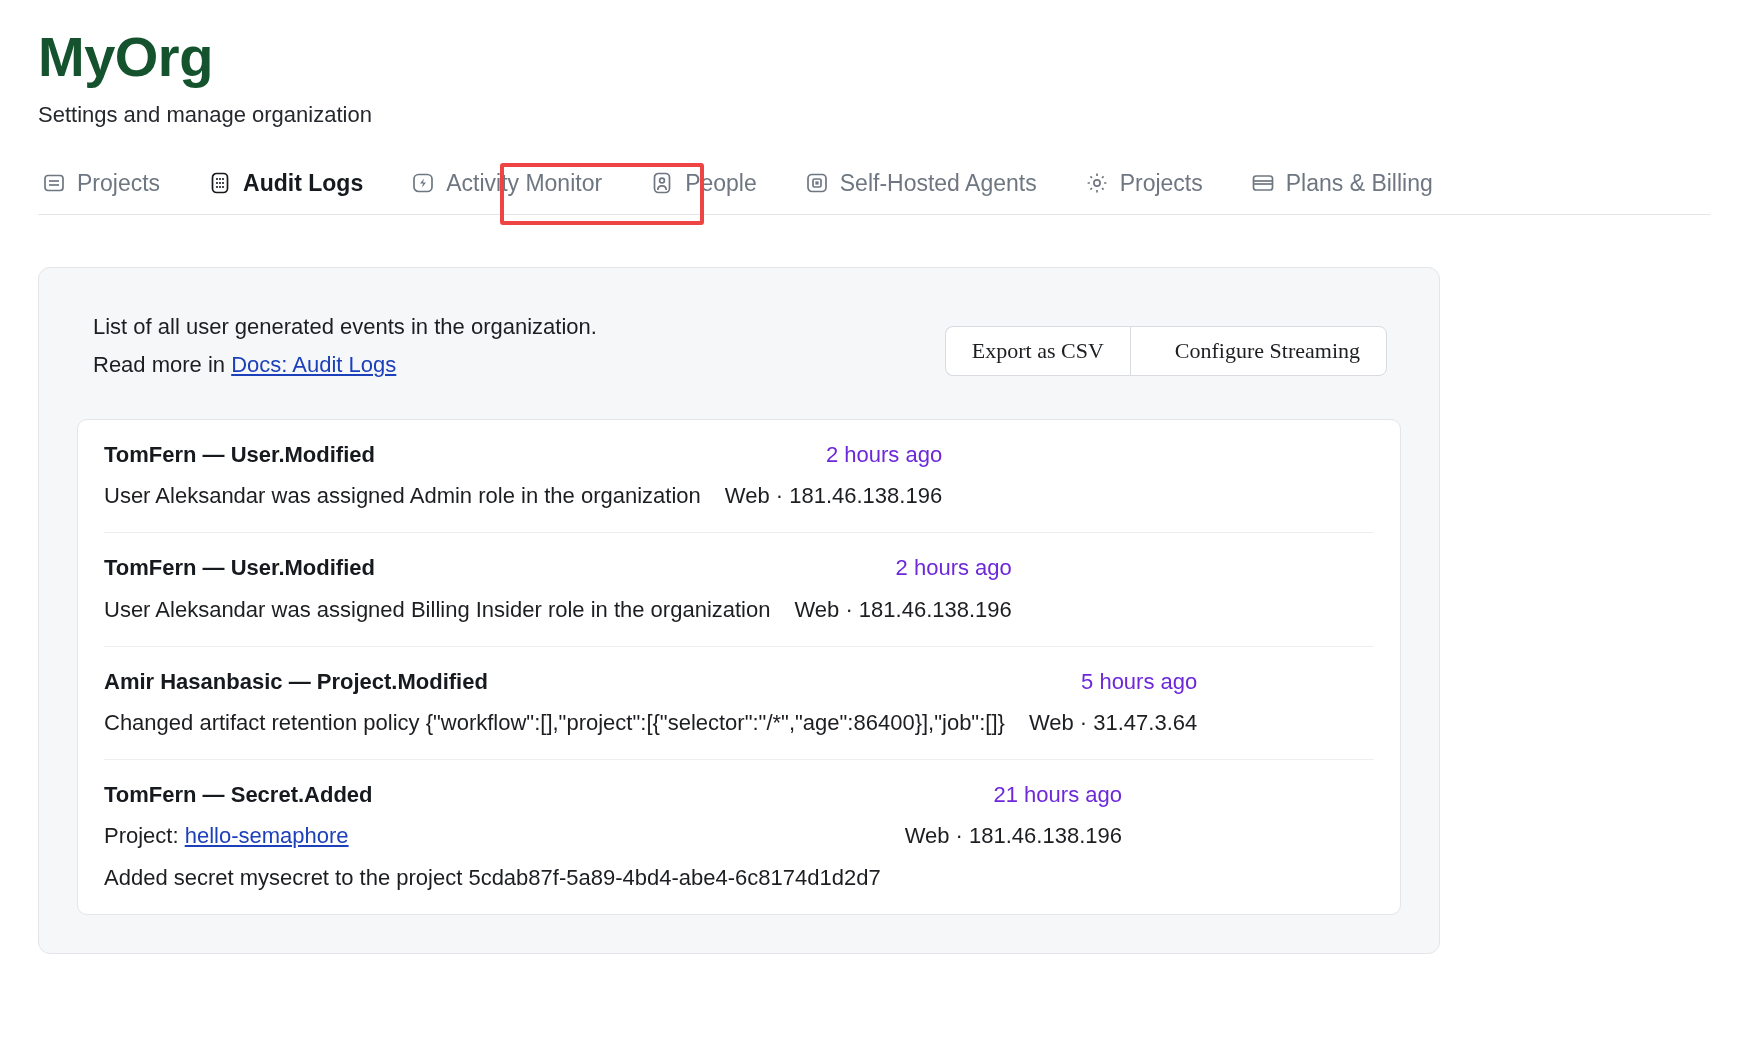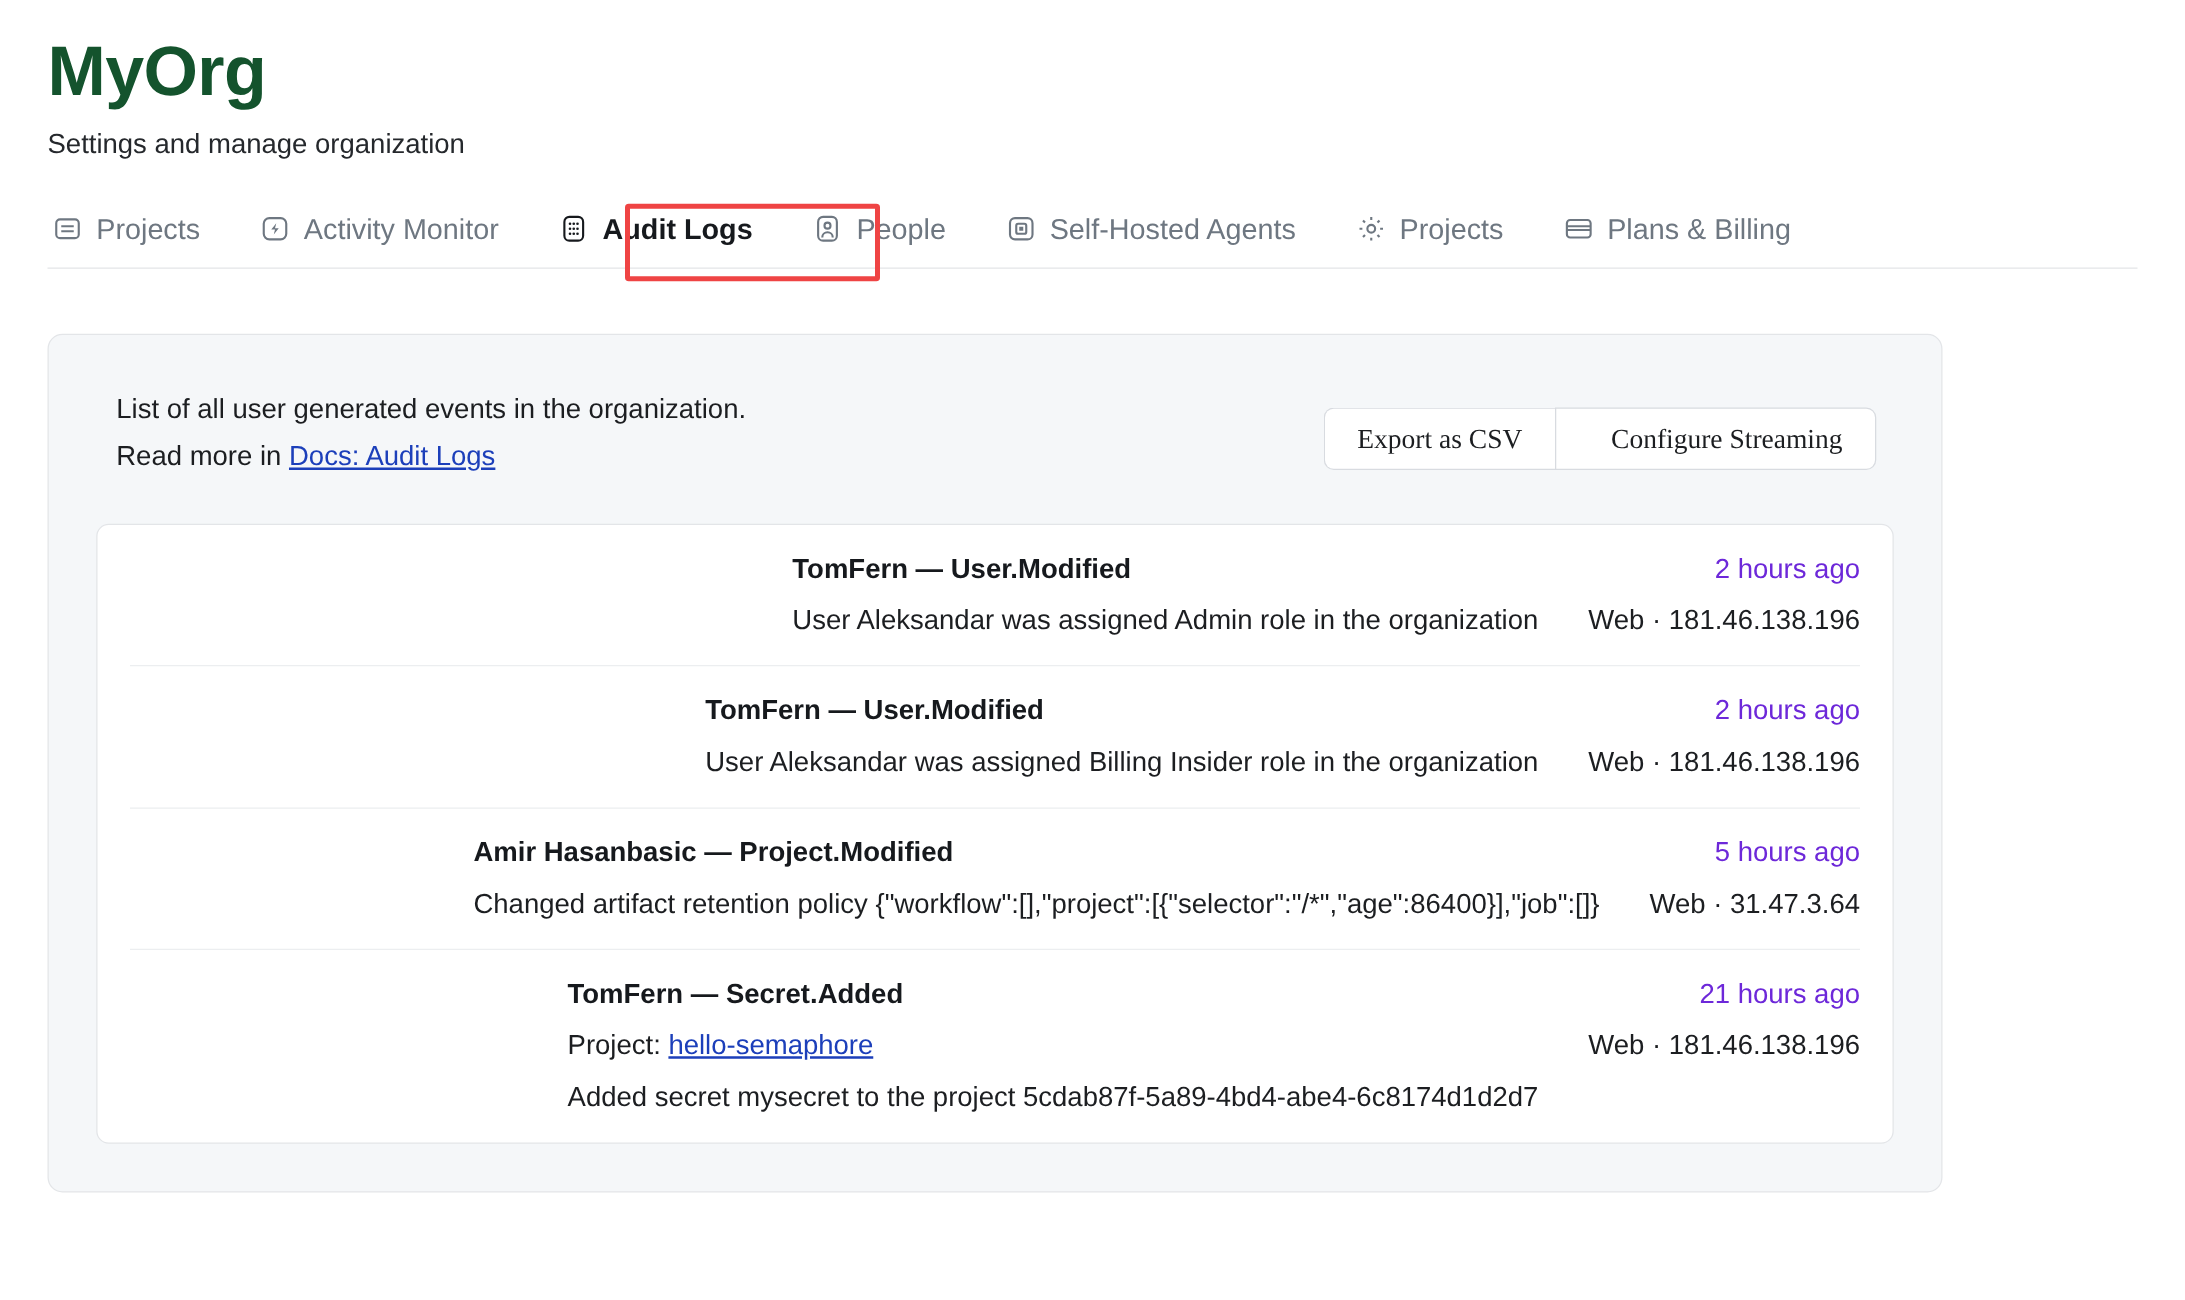--- a/index.html
+++ b/index.html
@@ -84,21 +84,21 @@
     pointer-events: none;
   }
 
   
   .card {
     margin-top: 52px;
     background: #f5f7f9;
     border: 1px solid #e3e5e8;
     border-radius: 12px;
     padding: 40px 38px 38px 38px;
-    width: 1516px;
+    width: 1402px;
   }
   .card-head {
     display: flex;
     align-items: flex-start;
     justify-content: space-between;
     gap: 30px;
   }
   .card-desc {
     font-size: 22px;
     line-height: 1.75;
@@ -137,23 +137,23 @@
   .log-list {
     margin-top: 34px;
     background: #ffffff;
     border: 1px solid #e3e5e8;
     border-radius: 10px;
     padding: 0 26px;
     overflow: hidden;
   }
   .log-row {
     display: flex;
-    justify-content: flex-end;
+    justify-content: flex-start;
     align-items: flex-start;
-    gap: 40px;
+    gap: 24px;
     padding: 22px 0 20px 0;
     border-bottom: 1px solid #eceef0;
   }
   .log-row:last-child { border-bottom: none; }
   .log-left { min-width: 0; }
   .log-title {
     font-size: 22px;
     font-weight: bold;
     color: #16191d;
     margin-bottom: 12px;
@@ -199,30 +199,20 @@
 
     <div class="tab">
       <span class="ico">
         <svg width="24" height="24" viewBox="0 0 24 24" fill="none" stroke="#6e7781" stroke-width="1.7">
           <rect x="3" y="4.5" width="18" height="15" rx="3"></rect>
           <line x1="7" y1="10" x2="17" y2="10"></line>
           <line x1="7" y1="14" x2="17" y2="14"></line>
         </svg>
       </span>
       <span>Projects</span>
-    </div>
-
-    <div class="tab">
-      <span class="ico">
-        <svg width="24" height="24" viewBox="0 0 24 24" fill="none" stroke="#6e7781" stroke-width="1.7">
-          <rect x="3" y="3.5" width="18" height="17" rx="4.5"></rect>
-          <path d="M13 7.5l-4 5h3l-1 4 4-5h-3z" fill="#6e7781" stroke="none"></path>
-        </svg>
-      </span>
-      <span>Activity Monitor</span>
     </div>
 
     <div class="tab active">
       <span class="ico">
         <svg width="24" height="24" viewBox="0 0 24 24" fill="none" stroke="#16191d" stroke-width="1.7">
           <rect x="4.5" y="2.5" width="15" height="19" rx="4"></rect>
           <g fill="#16191d" stroke="none">
             <circle cx="9" cy="8" r="1.05"></circle>
               <circle cx="12" cy="8" r="1.05"></circle>
               <circle cx="15" cy="8" r="1.05"></circle>
@@ -234,20 +224,30 @@
               <circle cx="15" cy="16" r="1.05"></circle>
           </g>
         </svg>
       </span>
       <span>Audit Logs</span>
     </div>
 
     <div class="tab">
       <span class="ico">
         <svg width="24" height="24" viewBox="0 0 24 24" fill="none" stroke="#6e7781" stroke-width="1.7">
+          <rect x="3" y="3.5" width="18" height="17" rx="4.5"></rect>
+          <path d="M13 7.5l-4 5h3l-1 4 4-5h-3z" fill="#6e7781" stroke="none"></path>
+        </svg>
+      </span>
+      <span>Activity Monitor</span>
+    </div>
+
+    <div class="tab">
+      <span class="ico">
+        <svg width="24" height="24" viewBox="0 0 24 24" fill="none" stroke="#6e7781" stroke-width="1.7">
           <rect x="4.5" y="2.5" width="15" height="19" rx="4"></rect>
           <circle cx="12" cy="9.5" r="2.4"></circle>
           <path d="M7.8 19c0-2.6 1.9-4.2 4.2-4.2s4.2 1.6 4.2 4.2"></path>
         </svg>
       </span>
       <span>People</span>
     </div>
 
     <div class="tab">
       <span class="ico">

